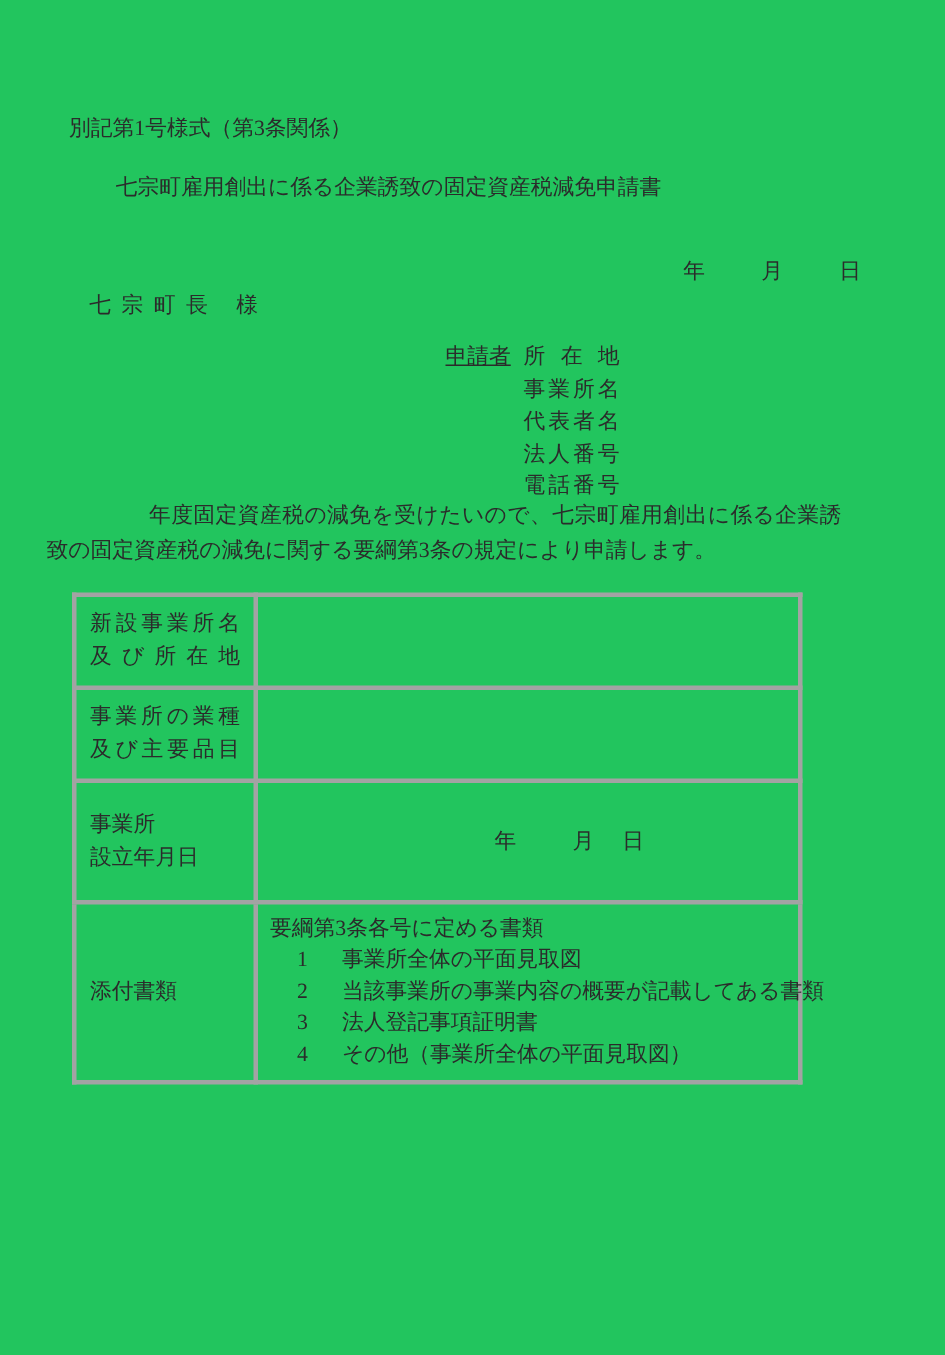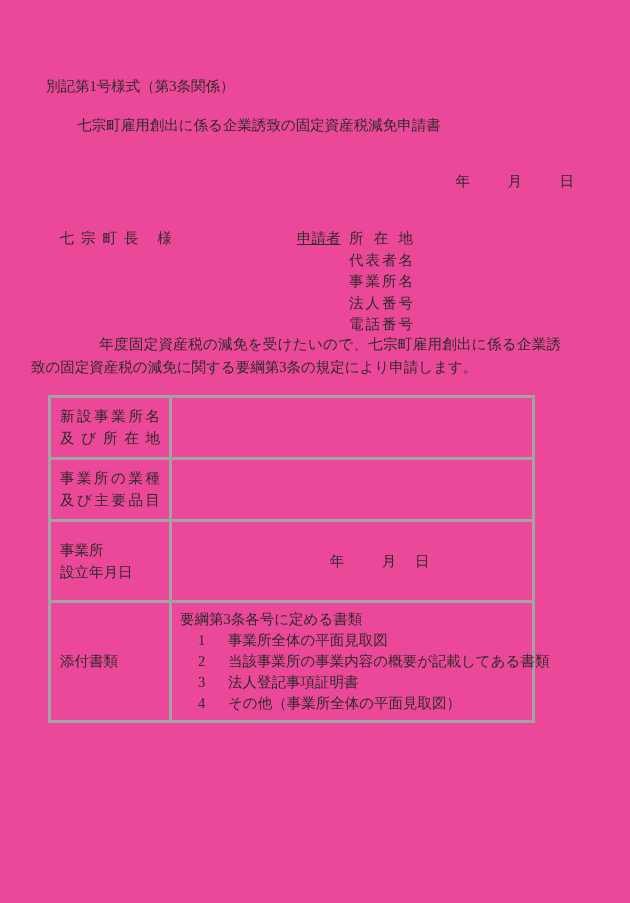--- a/index.html
+++ b/index.html
@@ -10,21 +10,21 @@
   }
   body {
     font-family: "Liberation Serif", "DejaVu Serif", serif;
     color: #2b2b2b;
     -webkit-font-smoothing: antialiased;
   }
   .page {
     position: relative;
     width: 630px;
     height: 903px;
-    background: #ec4899;
+    background: #22c55e;
     overflow: hidden;
     box-sizing: border-box;
   }
 
   
   .form-no {
     position: absolute;
     left: 46px;
     top: 76px;
     font-size: 14.5px;
@@ -53,21 +53,21 @@
   }
   .date-line .u {
     display: inline-block;
     min-width: 52px;
   }
   .date-line .u.last { min-width: 0; }
 
   .addressee {
     position: absolute;
     left: 45px;
-    top: 208px;
+    top: 174px;
     font-size: 14.5px;
     line-height: 20px;
     white-space: pre;
   }
   .addressee .name {
     letter-spacing: 7px;
   }
   .addressee .hon {
     margin-left: 12px;
   }
@@ -198,25 +198,25 @@
     <span class="name">七宗町長</span><span class="hon">様</span>
   </div>
 
   <div class="applicant">
     <div class="row">
       <span class="lead">申請者</span>
       <span class="fld">所在地</span>
     </div>
     <div class="row">
       <span class="lead blank">申請者</span>
+      <span class="fld">事業所名</span>
+    </div>
+    <div class="row">
+      <span class="lead blank">申請者</span>
       <span class="fld">代表者名</span>
-    </div>
-    <div class="row">
-      <span class="lead blank">申請者</span>
-      <span class="fld">事業所名</span>
     </div>
     <div class="row">
       <span class="lead blank">申請者</span>
       <span class="fld">法人番号</span>
     </div>
     <div class="row">
       <span class="lead blank">申請者</span>
       <span class="fld">電話番号</span>
     </div>
   </div>

